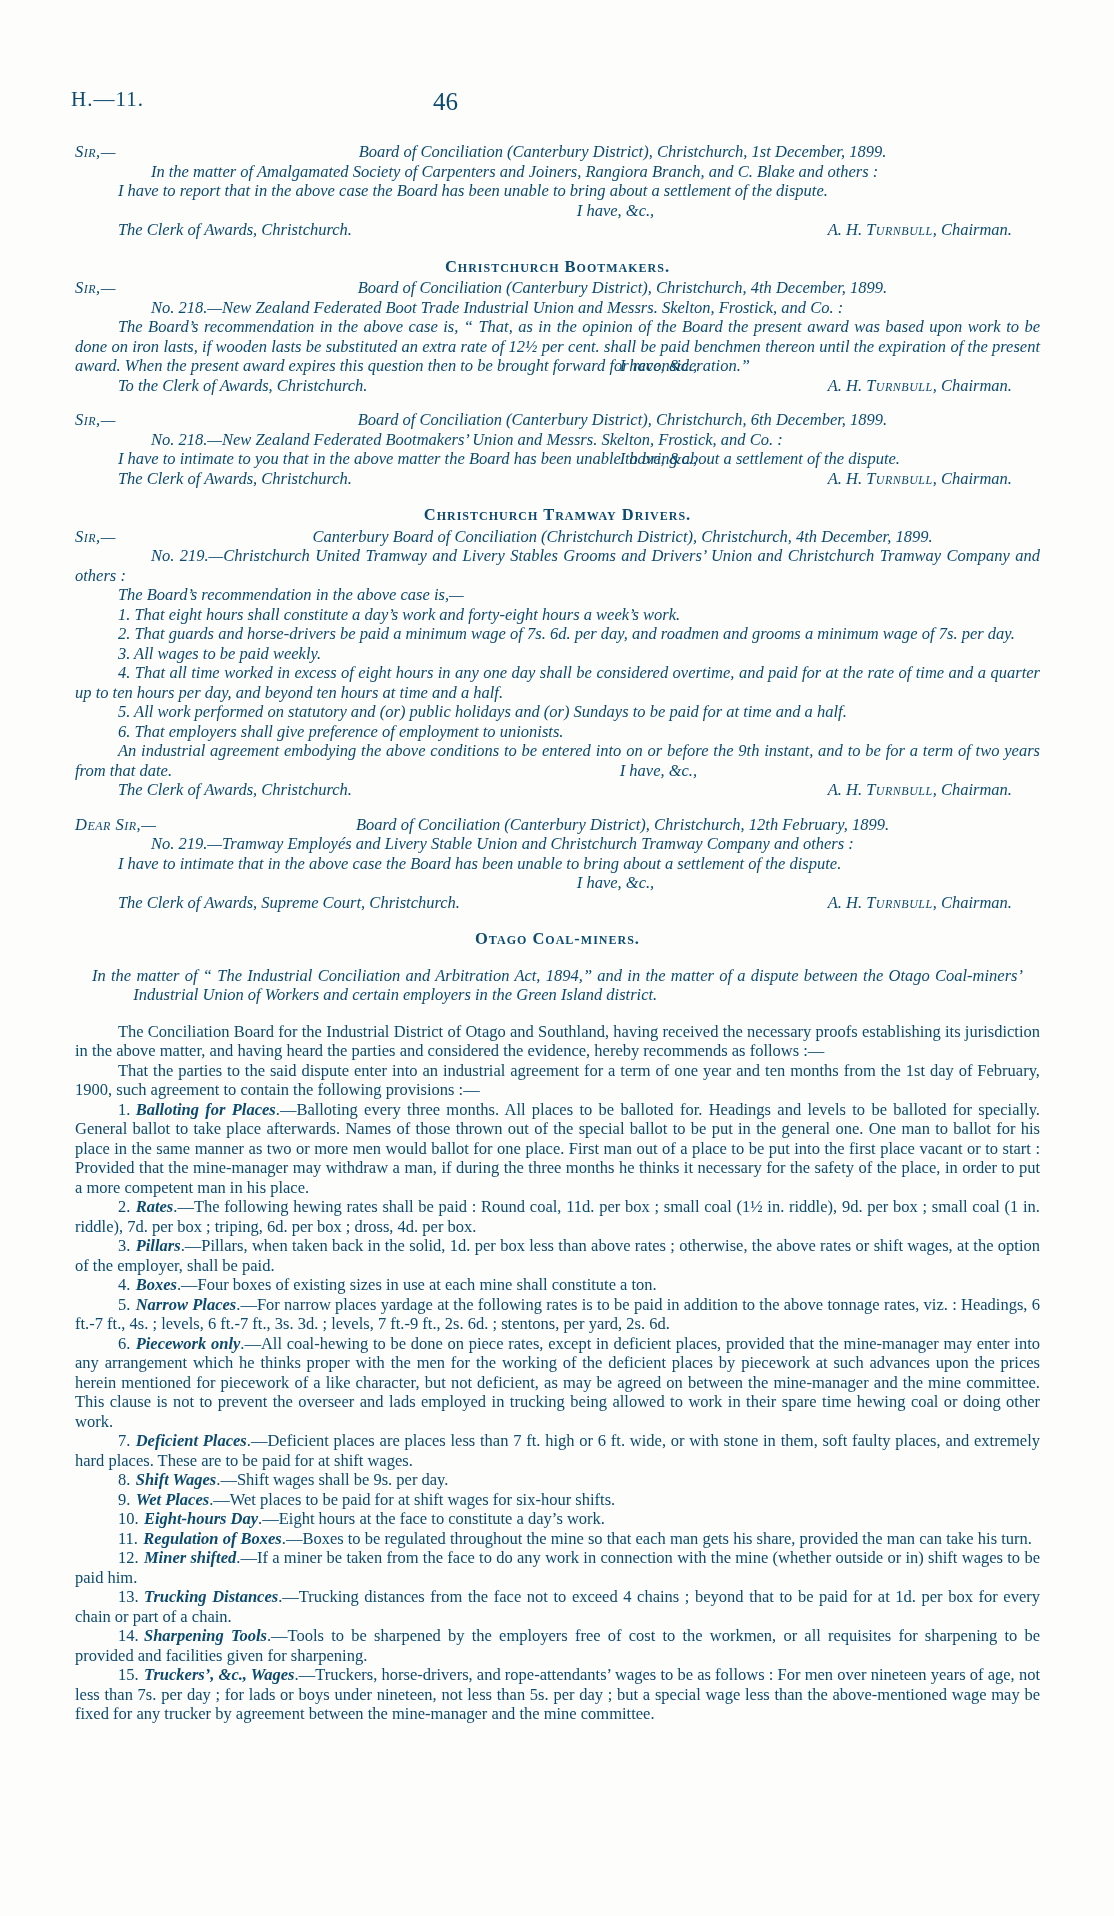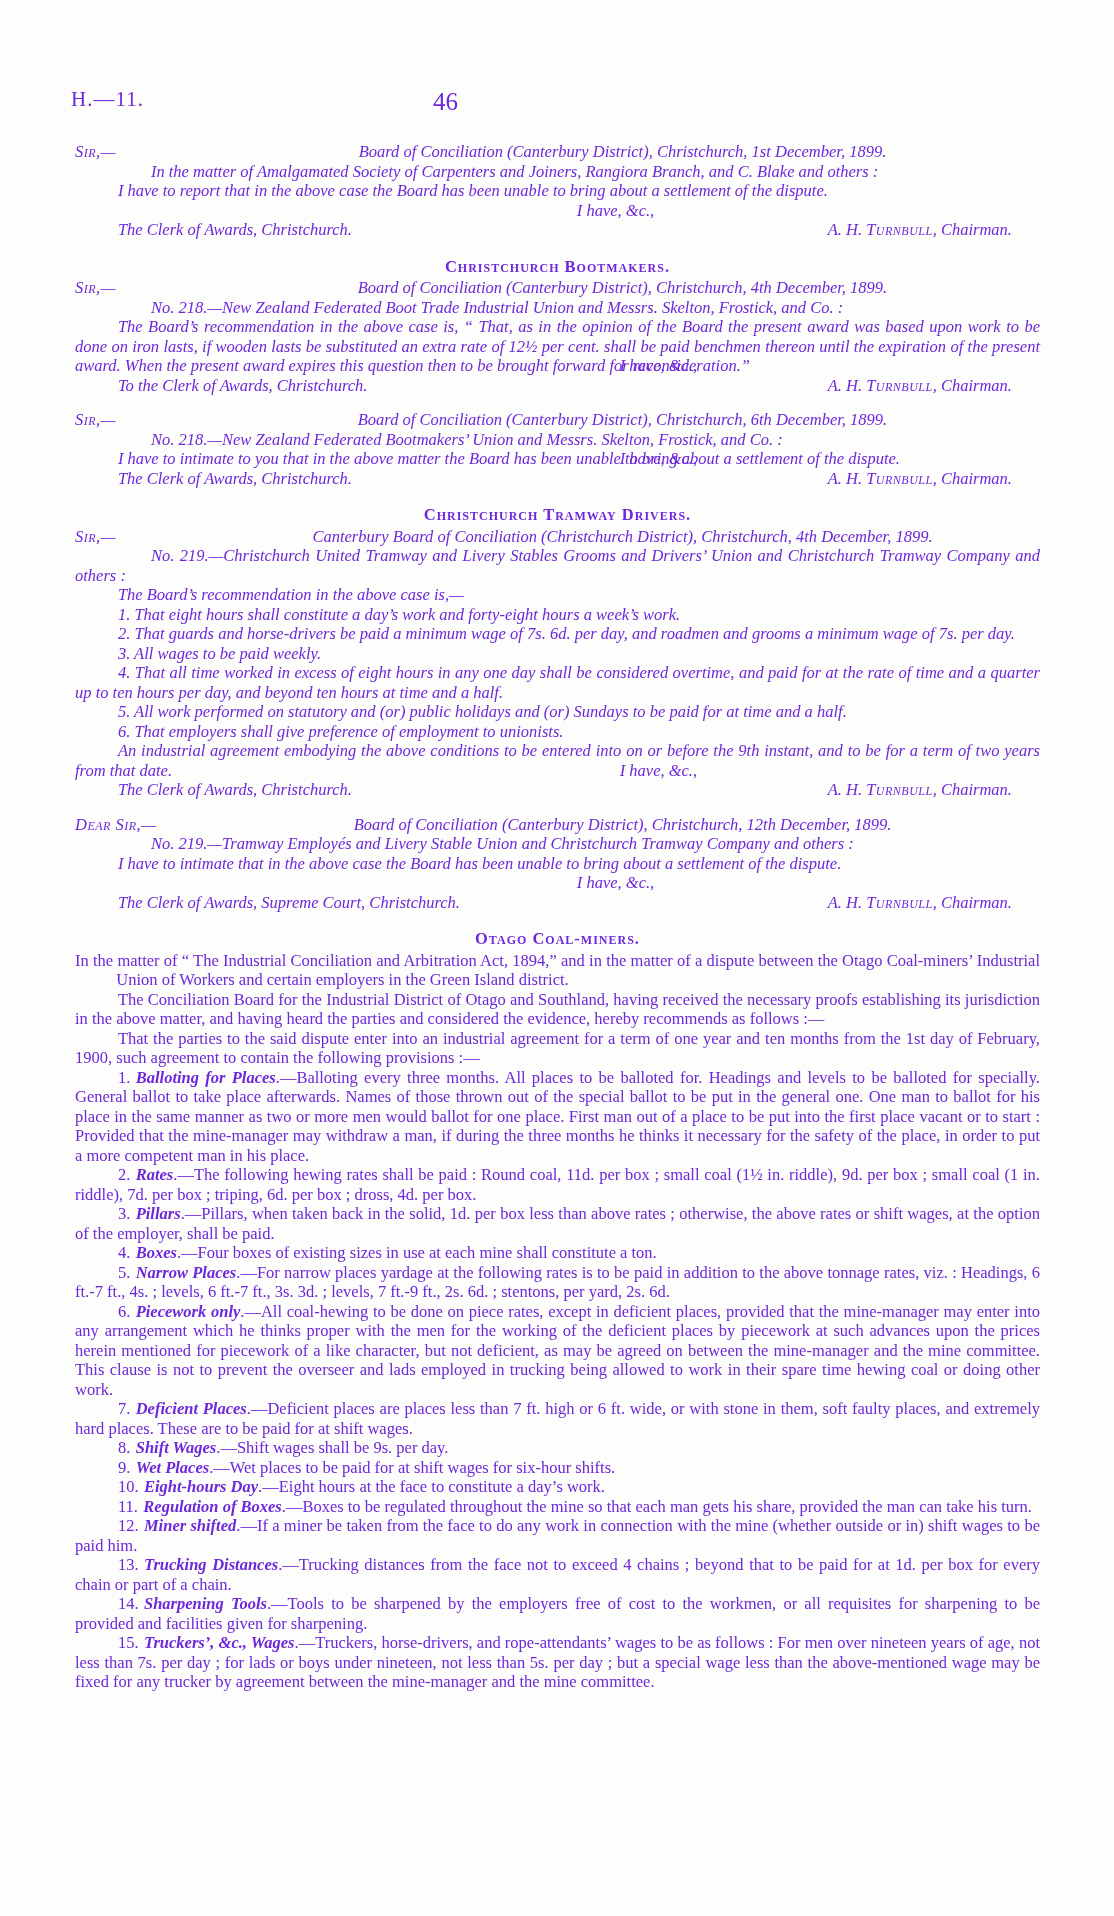--- a/index.html
+++ b/index.html
@@ -1,39 +1,39 @@
 <!DOCTYPE html>
 <html><head>
 <meta charset="utf-8">
 <style>
   html, body { margin: 0; padding: 0; background: #ffffff; }
   .page {
     width: 1114px;
     height: 1916px;
     box-sizing: border-box;
     background: #fdfdfc;
-    color: #6d28d9;
+    color: #0c4a6e;
     font-family: "Liberation Serif", "DejaVu Serif", serif;
     font-size: 16.5px;
     line-height: 19.5px;
     padding: 90px 74px 0 75px;
     position: relative;
     overflow: hidden;
   }
   .page-head { position: relative; height: 28px; margin-bottom: 24px; }
   .doc-ref { position: absolute; left: -4px; top: 0; font-size: 21px; letter-spacing: 1px; }
   .page-num { position: absolute; left: 358px; top: 2px; font-size: 25px; }
 
   .letter { margin: 0 0 15px 0; font-style: italic; }
   .date-row { position: relative; text-align: center; padding-left: 130px; }
   .salut { position: absolute; left: 0; top: 0; font-variant: small-caps; letter-spacing: 0.5px; }
   .para { margin: 0; text-indent: 2.6em; text-align: justify; }
   .ref-para { text-indent: 4.6em; }
   .noindent { text-indent: 0; }
-  .hangpara { margin: 0; padding-left: 2.5em; text-indent: -2.5em; text-align: justify; }
+  .hangpara { margin: 17px; padding-left: 2.5em; text-indent: -2.5em; text-align: justify; font-style: italic; }
   .vrel { position: relative; }
   .val-abs { position: absolute; left: 52%; bottom: 0; white-space: nowrap; }
   .val-line { margin-left: 52%; }
   .sig-row { display: flex; justify-content: space-between; padding-left: 2.6em; padding-right: 28px; }
   .heading { text-align: center; font-variant: small-caps; letter-spacing: 1px; margin: 17px 0 2px 0; }
   .sc { font-variant: small-caps; letter-spacing: 0.5px; }
   .inum { margin-right: 0.33em; }
   i { font-style: italic; font-weight: bold; }
 </style>
 </head>
@@ -115,21 +115,21 @@
     </p>
     <div class="sig-row">
       <span>The Clerk of Awards, Christchurch.</span>
       <span><span>A. H. </span><span class="sc">Turnbull</span><span>, Chairman.</span></span>
     </div>
   </section>
 
   <section class="letter">
     <div class="date-row">
       <span class="salut">Dear Sir,—</span>
-      <span>Board of Conciliation (Canterbury District), Christchurch, 12th December, 1899.</span>
+      <span>Board of Conciliation (Canterbury District), Christchurch, 12th February, 1899.</span>
     </div>
     <p class="para ref-para">No. 219.—Tramway Employés and Livery Stable Union and Christchurch Tramway Company and others :</p>
     <p class="para">I have to intimate that in the above case the Board has been unable to bring about a settlement of the dispute.</p>
     <div class="val-line">I have, &amp;c.,</div>
     <div class="sig-row">
       <span>The Clerk of Awards, Supreme Court, Christchurch.</span>
       <span><span>A. H. </span><span class="sc">Turnbull</span><span>, Chairman.</span></span>
     </div>
   </section>
 

